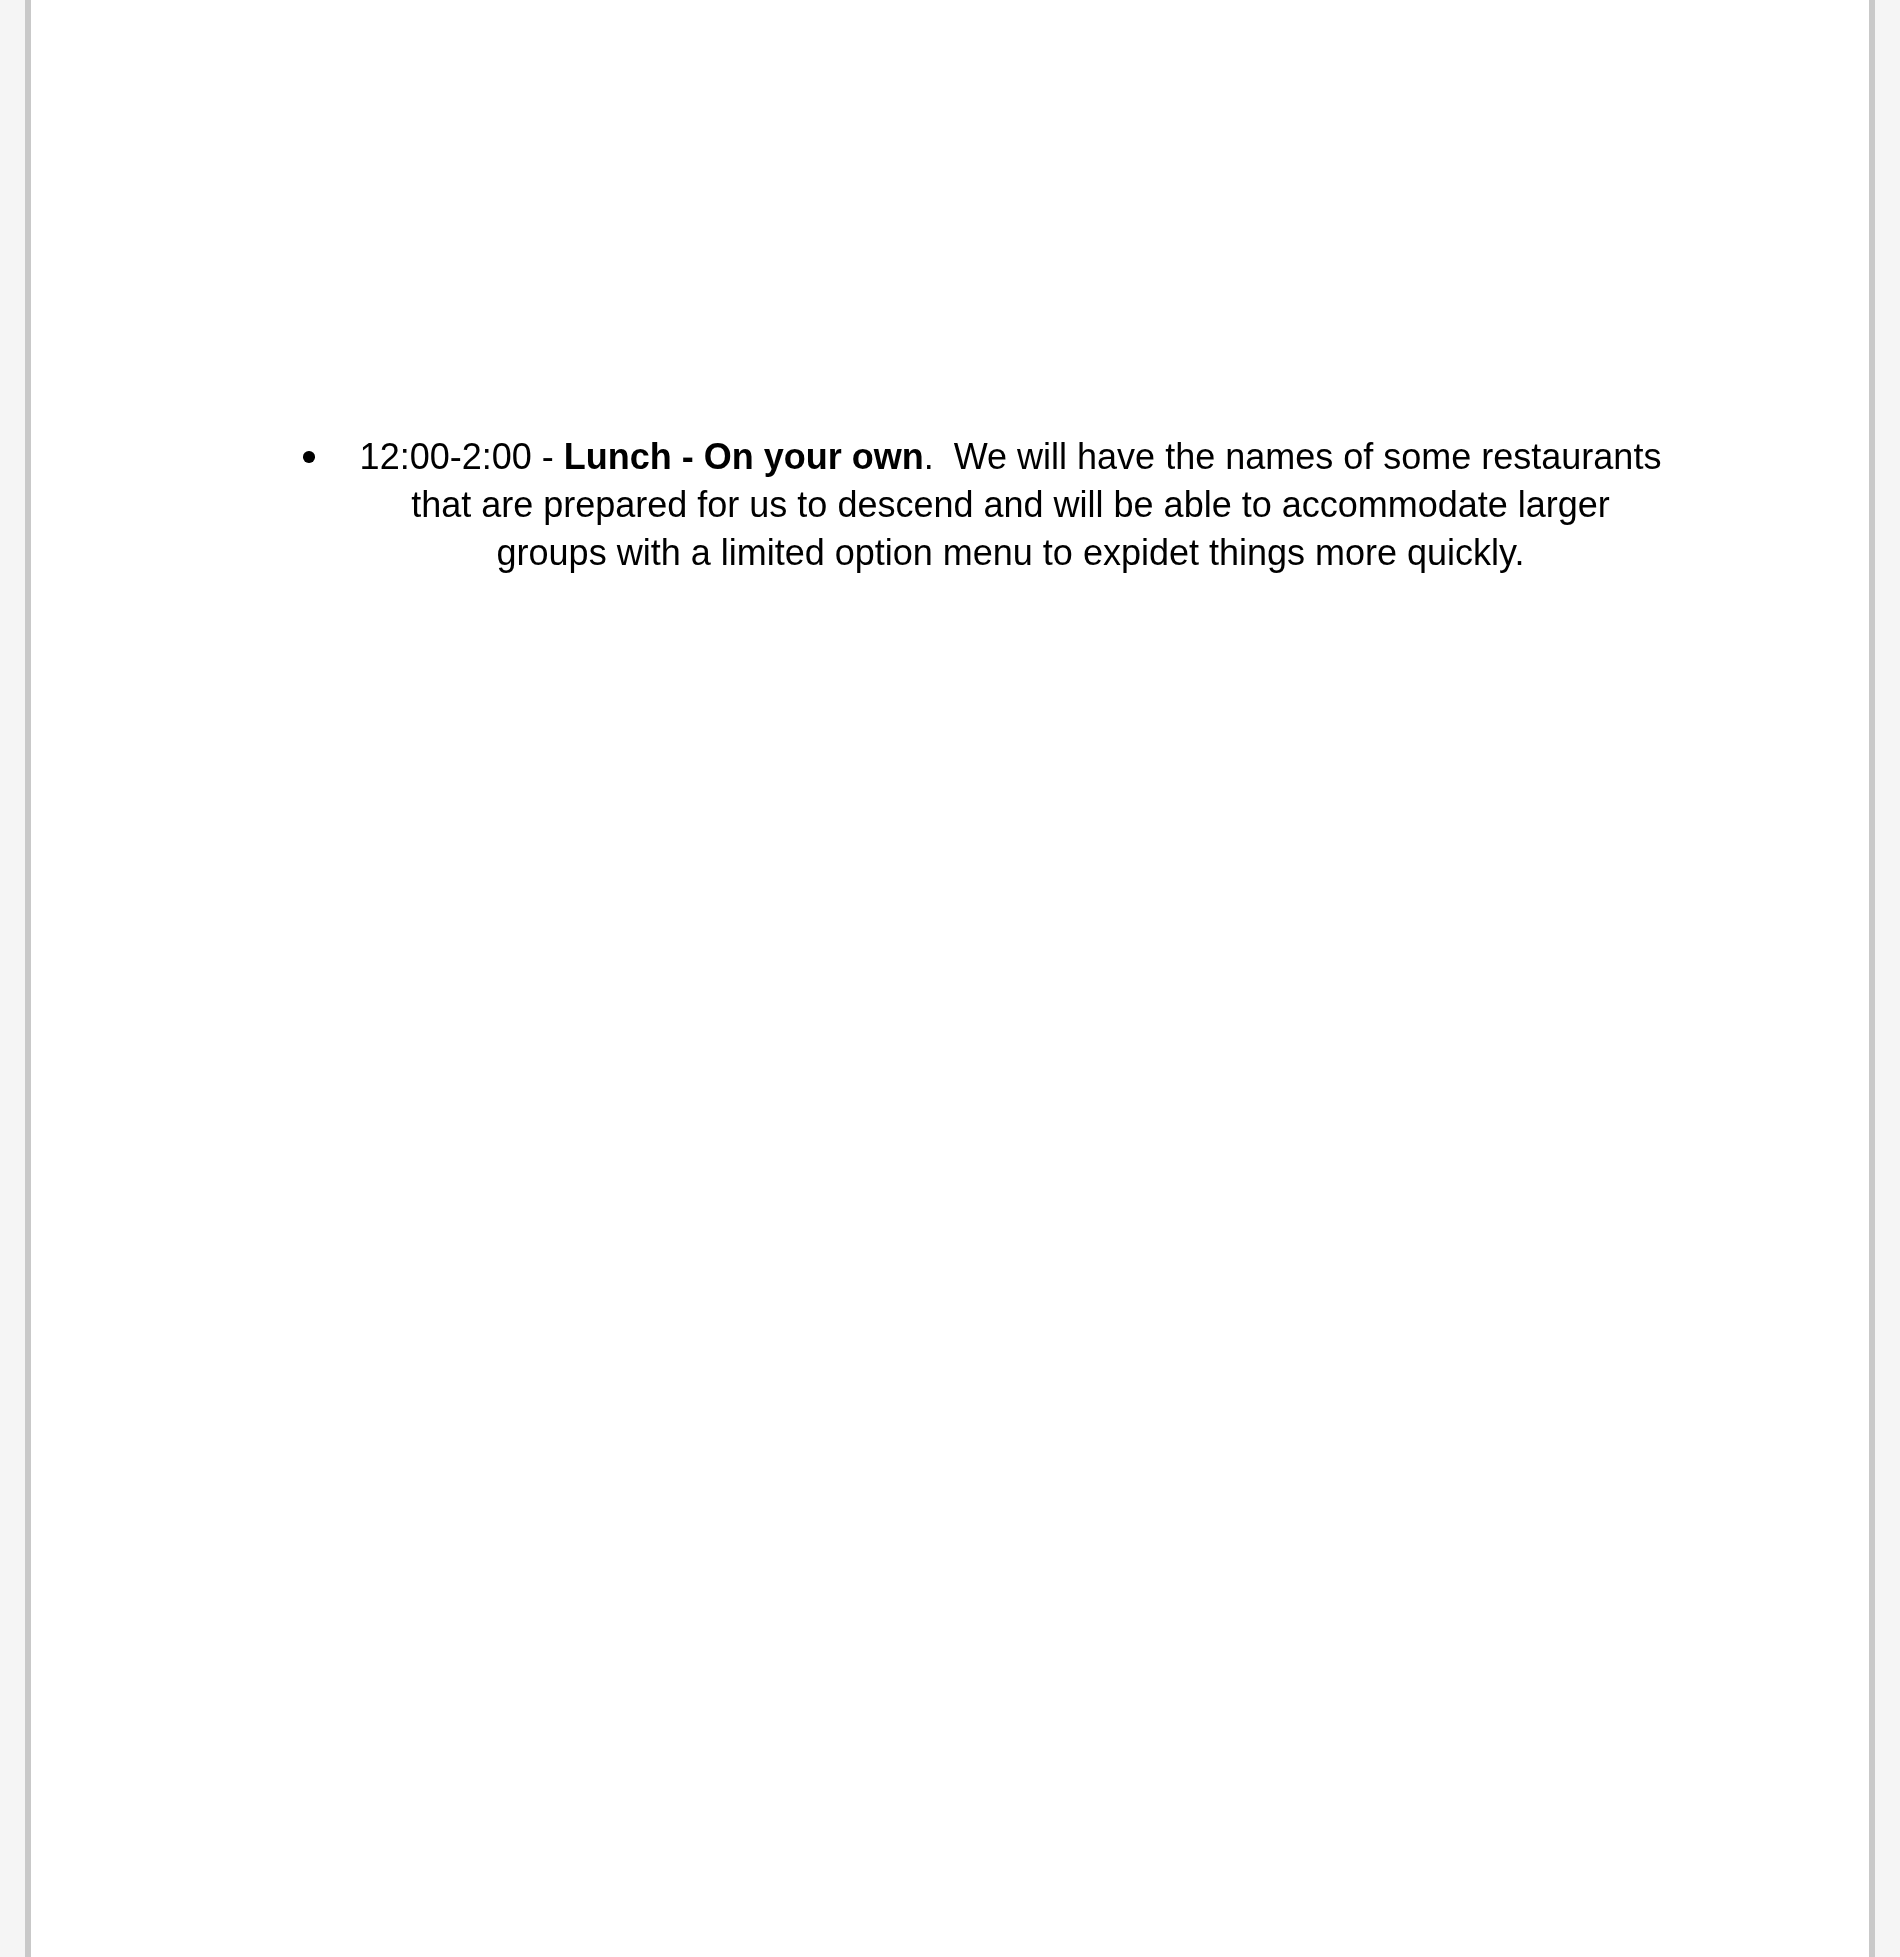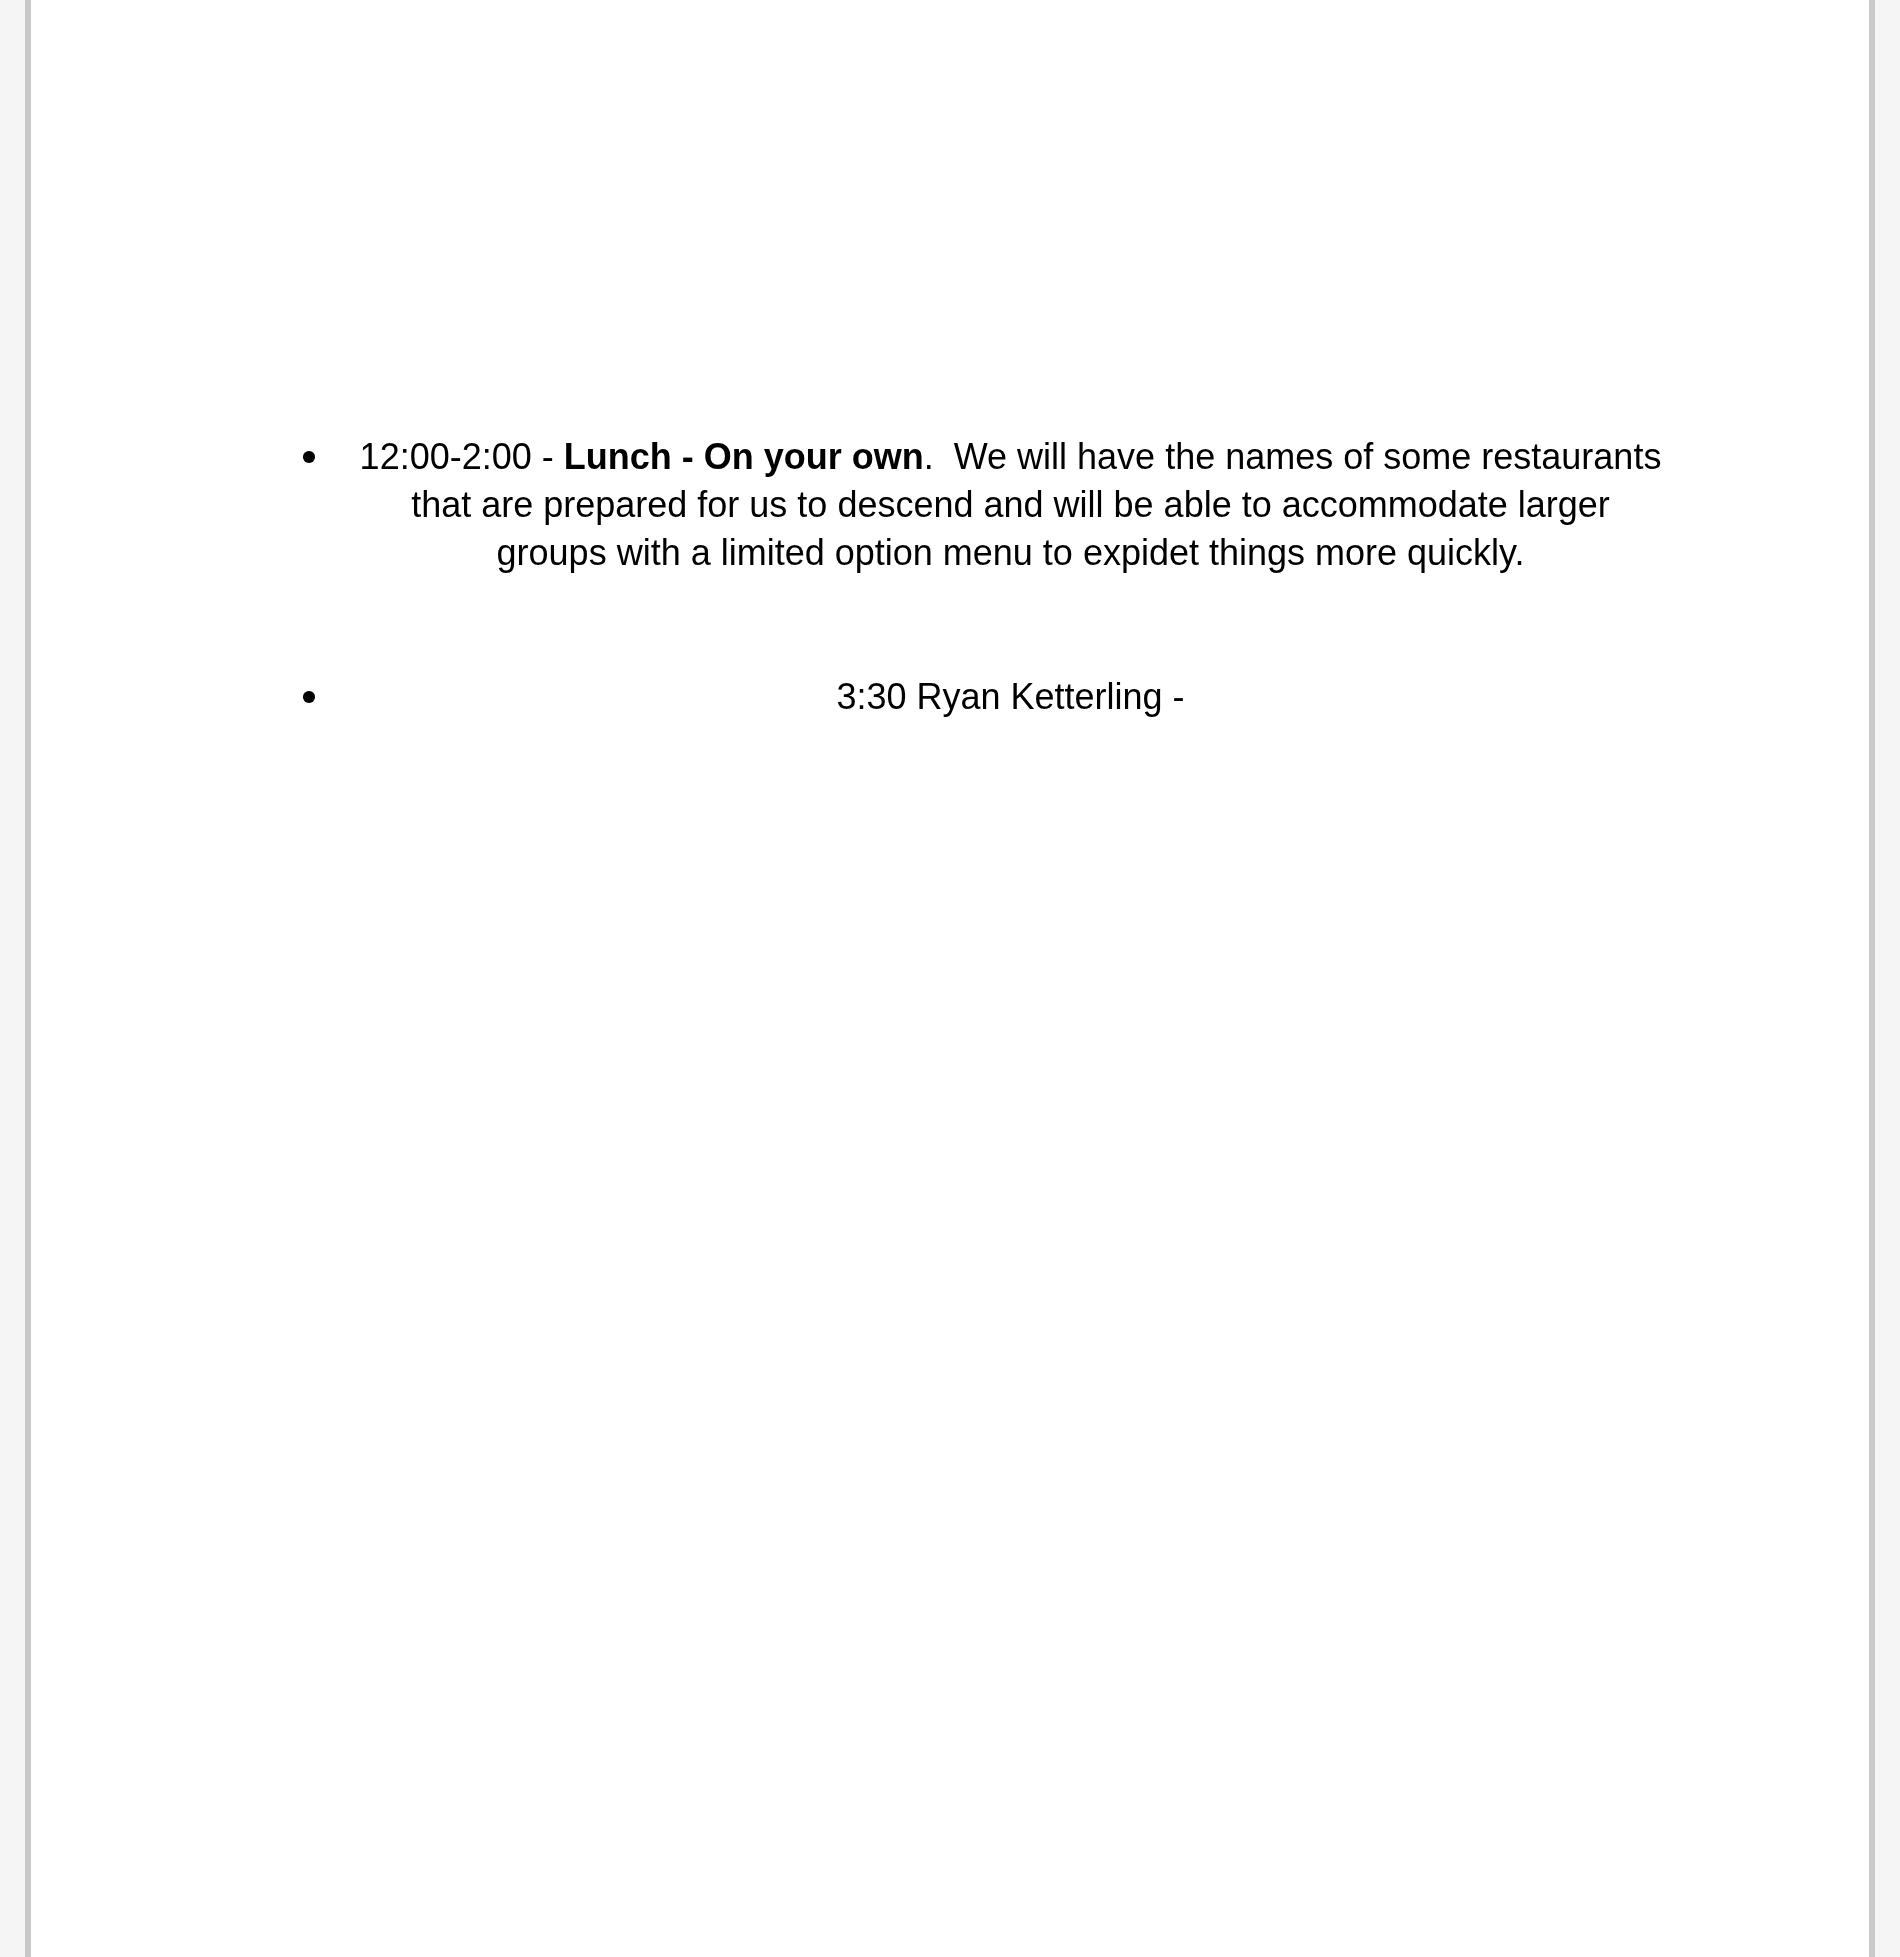--- a/index.html
+++ b/index.html
@@ -71,21 +71,20 @@
 
 <div class="gutter left"></div>
 <div class="page-border left"></div>
 <div class="gutter right"></div>
 <div class="page-border right"></div>
 
 <div class="content">
 
   <ul class="schedule-list">
     <li><span>12:00-2:00 - </span><span class="bold">Lunch - On your own</span><span>.  We will have the names of some restaurants that are prepared for us to descend and will be able to accommodate larger groups with a limited option menu to expidet things more quickly.</span></li>
-    <li><span>3:30 Ryan Ketterling -</span></li>
   </ul>
 
   <div class="gap"></div>
 
   
 
   
 
   
 

